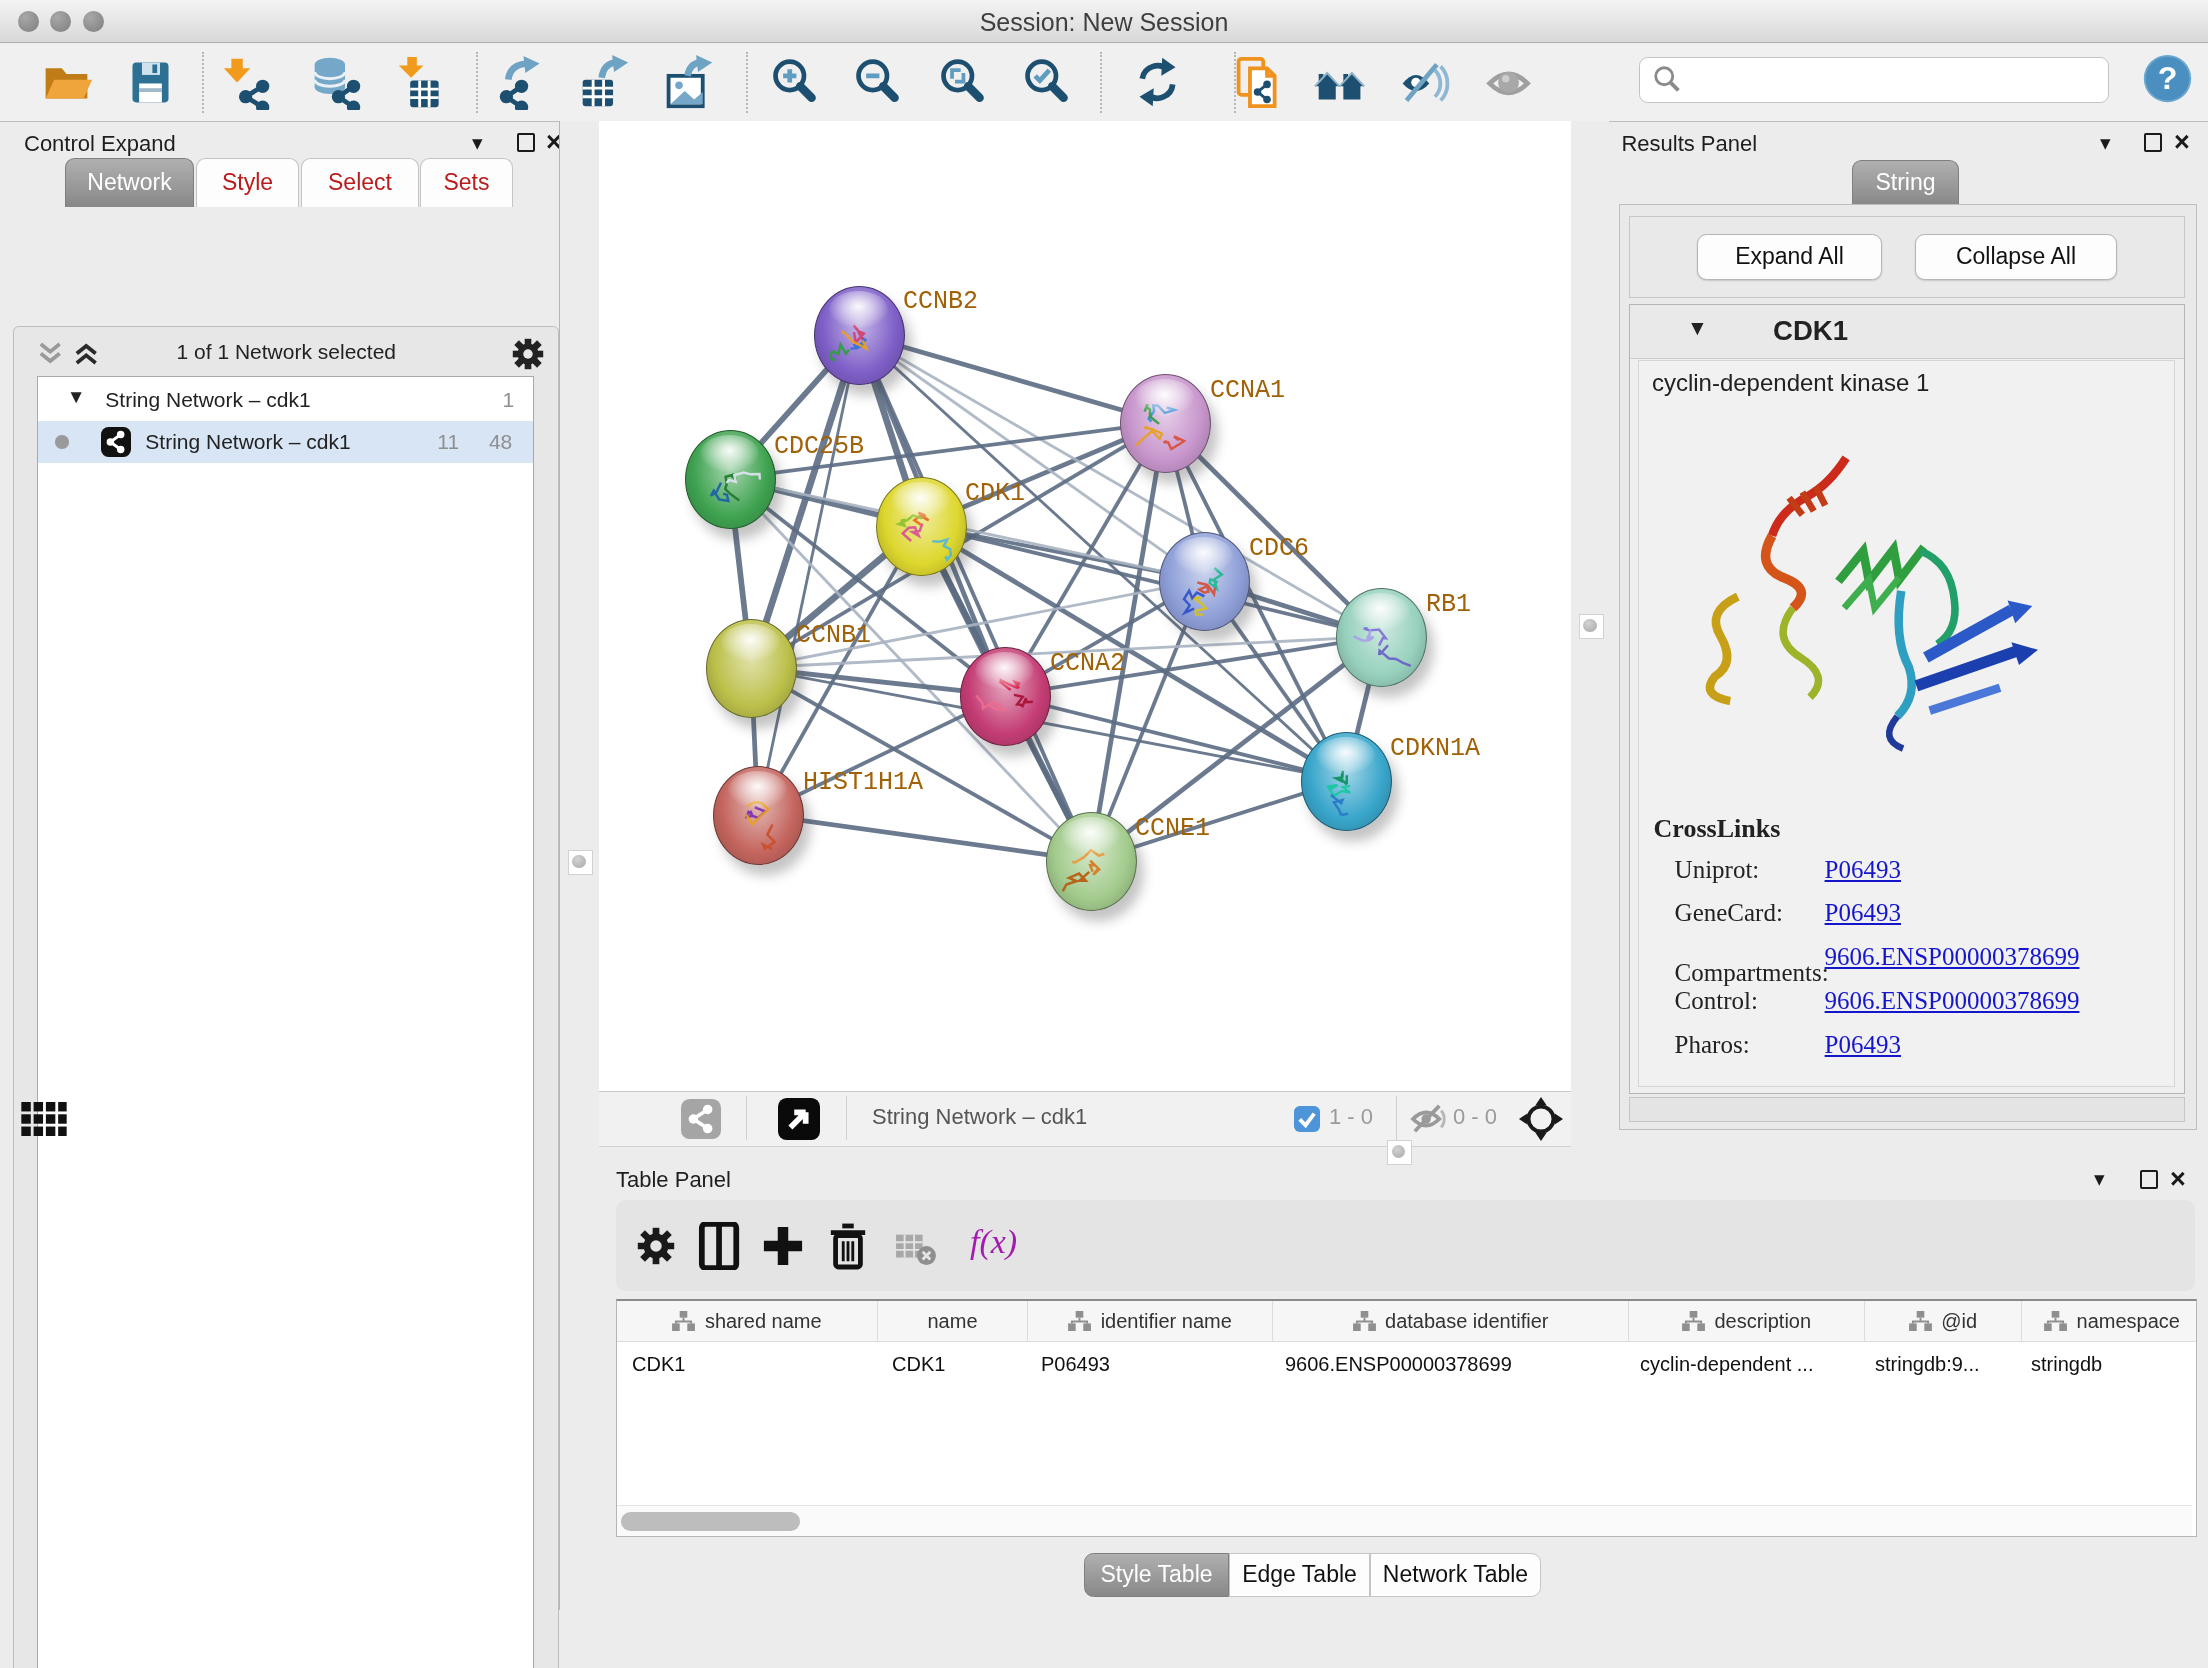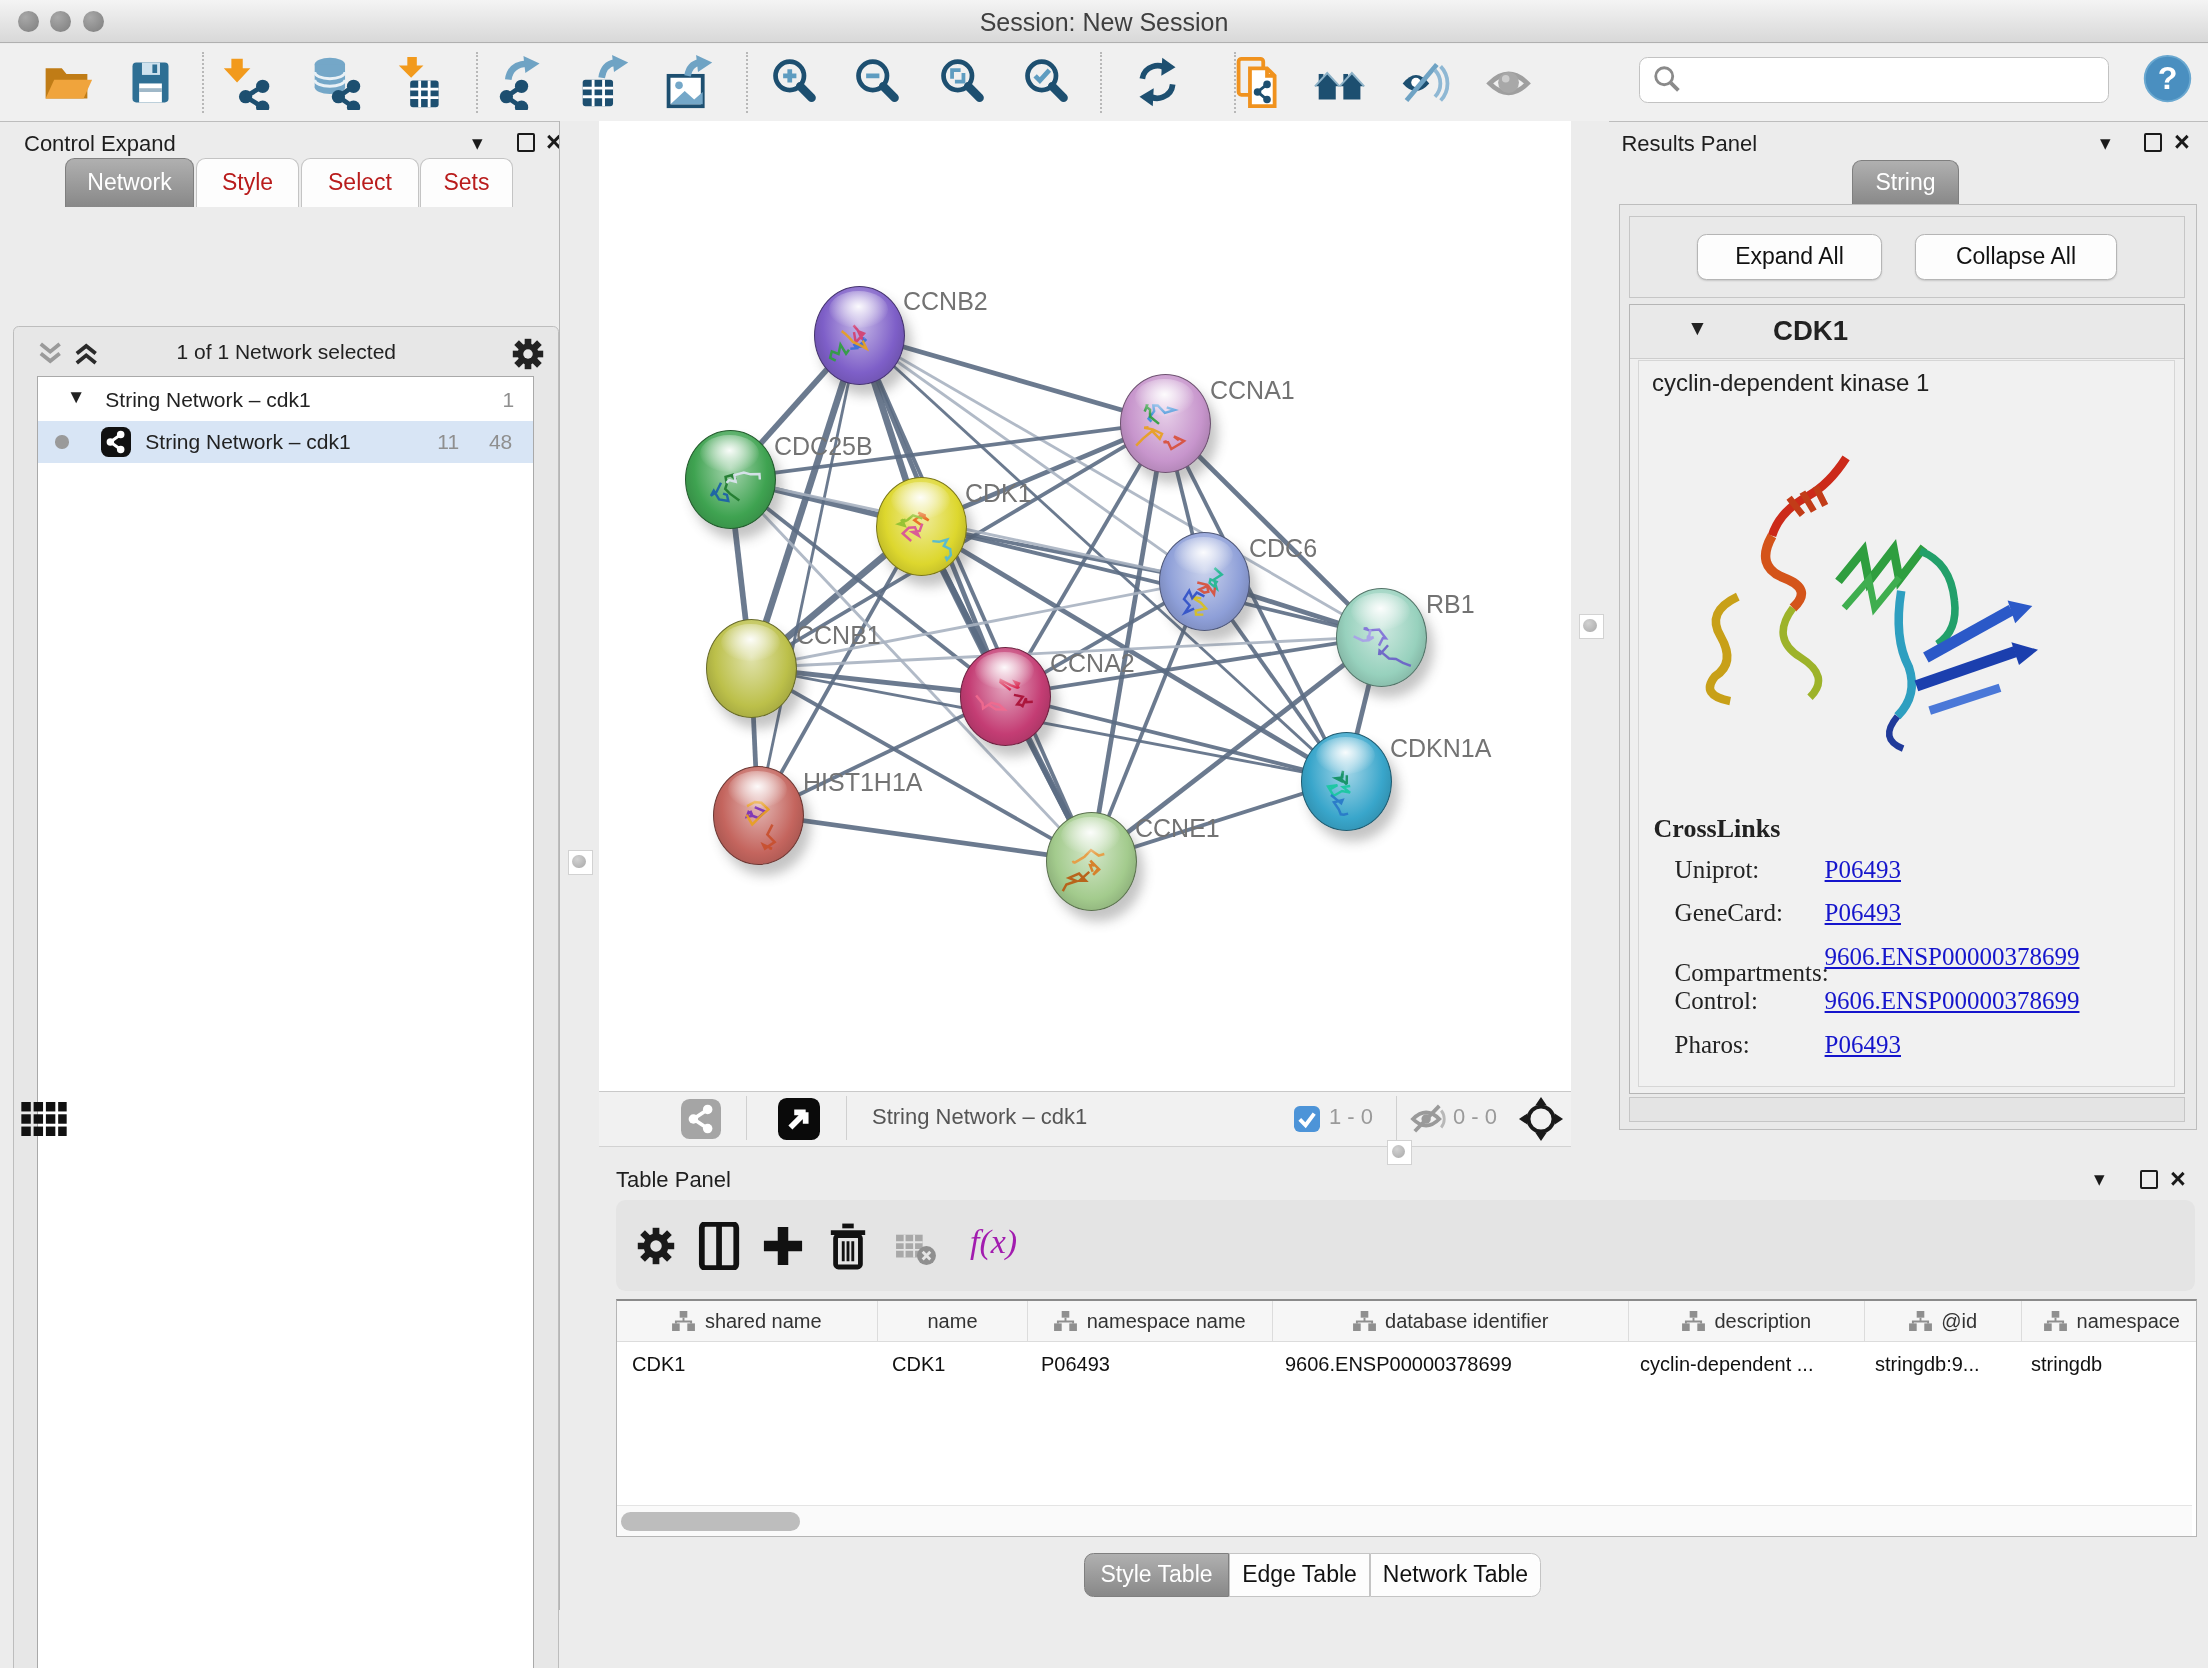--- a/index.html
+++ b/index.html
@@ -35,21 +35,21 @@
     border:1.9px solid #bdbdbd;border-radius:5.7px;}
   .cplist{position:absolute;left:23px;top:49px;width:495px;height:1320px;background:#fff;
     border:1.9px solid #a9a9a9;}
   .treerow{position:absolute;left:0;width:100%;height:42px;font-size:21px;line-height:42px;}
   .graynum{color:#8f8f8f;}
   
   .netview{position:absolute;left:599px;top:121px;width:972px;height:970px;background:#fff;overflow:hidden;}
   .node{position:absolute;width:89px;height:97px;border-radius:50%;}
   .gloss{position:absolute;left:16%;top:4%;width:66%;height:38%;border-radius:50%;
     background:radial-gradient(ellipse at 50% 42%,rgba(255,255,255,.95),rgba(255,255,255,0) 75%);}
-  .nlabel{position:absolute;font-size:25px;color:#737373;white-space:nowrap;}
+  .nlabel{position:absolute;font-size:25px;color:#a16207;white-space:nowrap;font-family:Liberation Mono, monospace;}
   .netbar{position:absolute;left:599px;top:1091px;width:972px;height:54px;background:#f1f1f1;
     border-top:1.9px solid #c9c9c9;border-bottom:1.9px solid #d2d2d2;}
   .nb-div{position:absolute;top:3.8px;height:44px;border-left:1.9px solid #d0d0d0;}
   .nb-txt{position:absolute;top:12.4px;font-size:22px;color:#555;}
   .nb-count{position:absolute;top:12.4px;font-size:22px;color:#9a9a9a;}
   .knob{position:absolute;width:23px;height:23px;background:#fff;border:1px solid #d2d2d2;}
   .knob:after{content:"";position:absolute;left:3.8px;top:3.8px;width:13.3px;height:13.3px;border-radius:50%;
     background:radial-gradient(circle at 38% 32%,#d2d2d2,#a8a8a8);}
   
   .rpane{position:absolute;left:1619px;top:204px;width:576px;height:924px;background:#e9e9e9;
@@ -650,21 +650,21 @@
         </div>
         <div class="th" style="width: 244px;">
           <svg width="23" height="20" viewBox="0 0 24 21">
             <g fill="#8f8f8f">
               <rect x="8" y="0" width="8" height="7"></rect>
               <rect x="0" y="13" width="8" height="8"></rect>
               <rect x="16" y="13" width="8" height="8"></rect>
             </g>
             <path d="M12 7v4M4 13v-2h16v2" stroke="#8f8f8f" stroke-width="2" fill="none"></path>
           </svg>
-          <span>namespace name</span>
+          <span>identifier name</span>
         </div>
         <div class="th" style="width: 355px;">
           <svg width="23" height="20" viewBox="0 0 24 21">
             <g fill="#8f8f8f">
               <rect x="8" y="0" width="8" height="7"></rect>
               <rect x="0" y="13" width="8" height="8"></rect>
               <rect x="16" y="13" width="8" height="8"></rect>
             </g>
             <path d="M12 7v4M4 13v-2h16v2" stroke="#8f8f8f" stroke-width="2" fill="none"></path>
           </svg>

